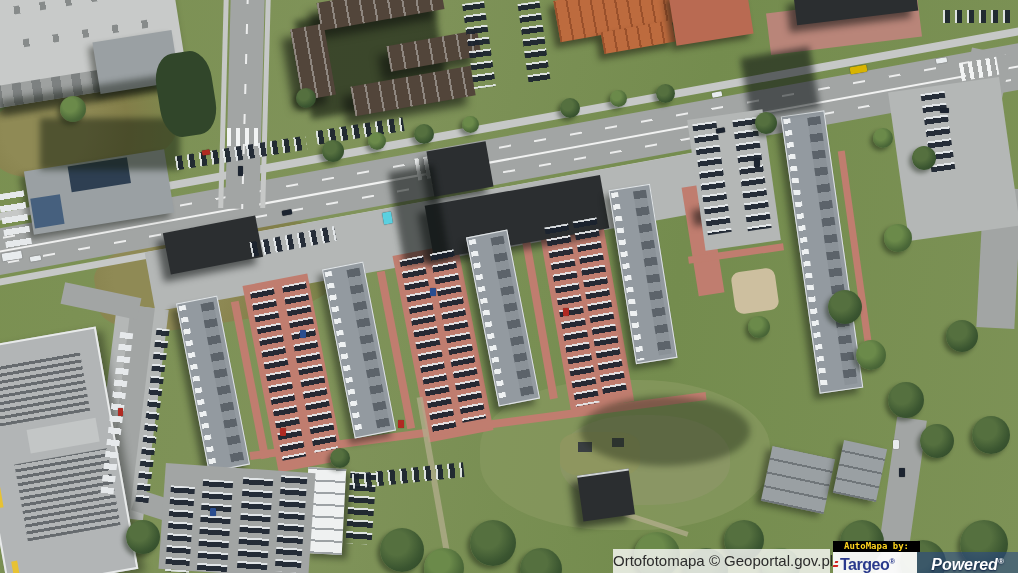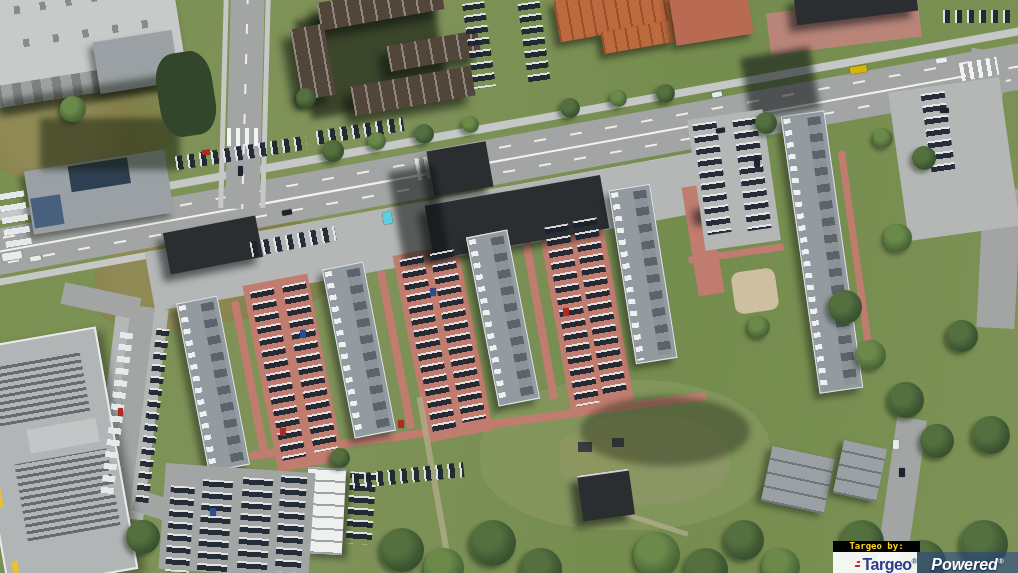--- a/index.html
+++ b/index.html
@@ -47,21 +47,21 @@
   .tree{border-radius:50%;background:radial-gradient(circle at 38% 35%,#55703f 0 30%,#3a5530 65%,#2e4527 100%);
     box-shadow:-3px 3px 4px rgba(20,30,15,.45);}
   .tree.lt{background:radial-gradient(circle at 38% 35%,#6b8a4a 0 30%,#4b6838 65%,#3b5630 100%);}
   .shadow{background:rgba(14,20,12,.45);filter:blur(3px);}
   
   .attr-src{left:613px;top:549px;width:217px;height:24px;background:rgba(255,255,255,.78);
     color:#2b2b2b;font-size:15px;line-height:24px;text-align:center;white-space:nowrap;}
   .powered{left:833px;top:541px;width:87px;height:11px;background:#000;color:#ffd41e;
     font-family:"DejaVu Sans Mono",monospace;font-size:9px;font-weight:bold;line-height:11px;text-align:center;}
   .targeo{left:833px;top:552px;width:84px;height:21px;background:rgba(255,255,255,.93);
-    color:#2a3a8c;font-size:16px;font-weight:bold;line-height:20px;text-align:right;letter-spacing:-.5px;}
+    color:#2a3a8c;font-size:16px;font-weight:bold;line-height:20px;text-align:left;letter-spacing:-.5px;}
   .targeo .mark{display:inline-block;width:6px;height:9px;position:relative;margin-right:1px;}
   .targeo .mark i{position:absolute;background:#d2241e;transform:skewX(-18deg);}
   .targeo sup,.automapa sup{font-size:8px;vertical-align:super;font-weight:bold;}
   .automapa{left:917px;top:552px;width:101px;height:21px;background:rgba(38,70,138,.55);
     color:#fff;font-size:16px;font-weight:bold;font-style:italic;line-height:20px;text-align:center;
     text-shadow:0 1px 2px rgba(0,20,60,.85);}
 </style>
 </head>
 <body>
 
@@ -254,20 +254,21 @@
   <div class="a tree" style="left:888px;top:382px;width:36px;height:36px"></div>
   <div class="a tree" style="left:920px;top:424px;width:34px;height:34px"></div>
   <div class="a tree lt" style="left:884px;top:224px;width:28px;height:28px"></div>
   <div class="a tree" style="left:946px;top:320px;width:32px;height:32px"></div>
   <div class="a tree" style="left:972px;top:416px;width:38px;height:38px"></div>
   <div class="a tree lt" style="left:748px;top:316px;width:22px;height:22px"></div>
   <div class="a tree" style="left:330px;top:448px;width:20px;height:20px"></div>
   <div class="a tree" style="left:126px;top:520px;width:34px;height:34px"></div>
   <div class="a tree lt" style="left:60px;top:96px;width:26px;height:26px"></div>
 
-  <div class="a powered">Targeo by:</div>
+  <div class="a attr-src">Ortofotomapa © Geoportal.gov.pl</div>
+  <div class="a powered">AutoMapa by:</div>
   <div class="a targeo">
     <span class="mark"><i style="left:0;top:4px;width:5px;height:2px"></i><i style="left:2px;top:0;width:3px;height:2px"></i></span><span>Targeo</span><sup>®</sup>
   </div>
   <div class="a automapa">
     <span>Powered</span><sup>®</sup>
   </div>
 </div>
 
 </body></html>

